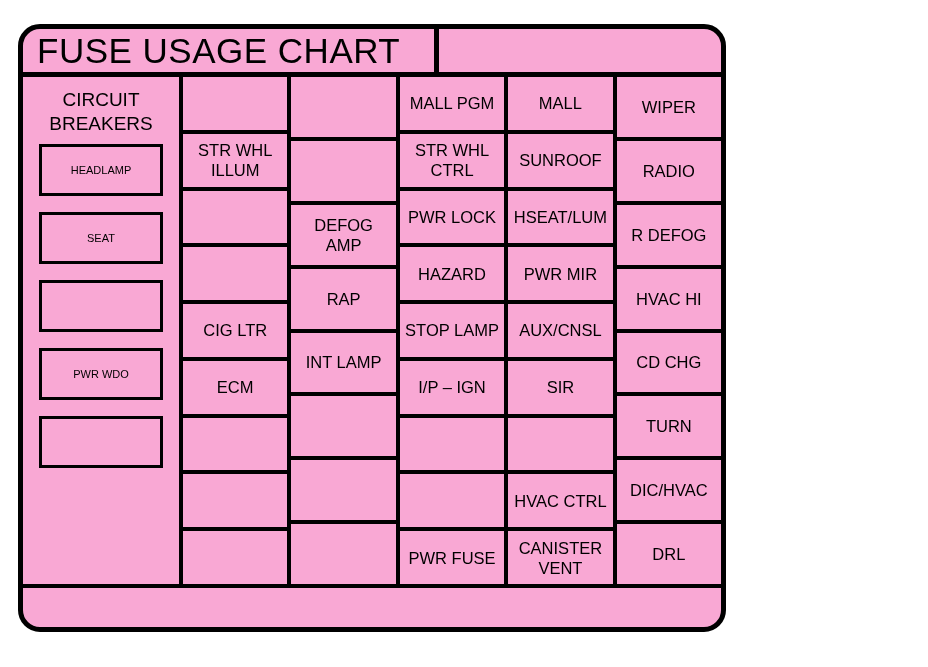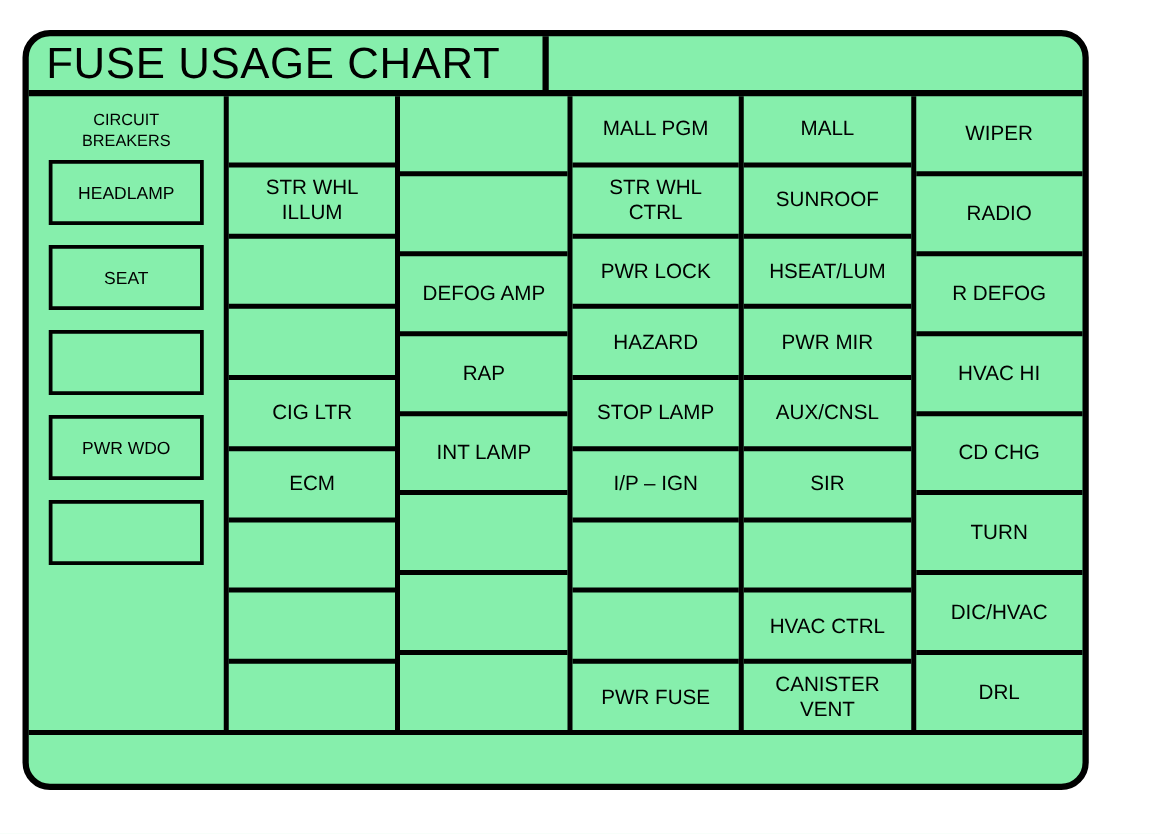--- a/index.html
+++ b/index.html
@@ -13,26 +13,26 @@
     font-family: "Liberation Sans", sans-serif;
     color: #000000;
     overflow: hidden;
   }
 
   
   #fuse-chart {
     position: absolute;
     left: 18px;
     top: 24px;
-    width: 853px;
+    width: 708px;
     height: 608px;
     box-sizing: border-box;
     border: 5px solid #000;
     border-radius: 22px;
-    background: #86efac;
+    background: #f9a8d4;
   }
 
   
   .title-strip {
     position: relative;
     height: 48px;
     display: flex;
     align-items: stretch;
     border-bottom: 5px solid #000;
     box-sizing: border-box;
@@ -67,37 +67,37 @@
   .breaker-col {
     width: 160px;
     box-sizing: border-box;
     border-right: 4px solid #000;
     display: flex;
     flex-direction: column;
     align-items: center;
     padding-top: 11px;
   }
   .breaker-heading {
-    font-size: 13px;
+    font-size: 19px;
     line-height: 1.28;
     text-align: center;
     margin-bottom: 7px;
   }
   .breaker-heading div { white-space: nowrap; }
 
   .breaker-box {
     width: 124px;
     height: 52px;
     box-sizing: border-box;
     border: 3px solid #000;
     display: flex;
     align-items: center;
     justify-content: center;
     margin-bottom: 16px;
-    font-size: 14px;
+    font-size: 11px;
     white-space: nowrap;
   }
 
   
   .fuse-cols {
     flex: 1;
     display: flex;
   }
   .fuse-col {
     flex: 1;

